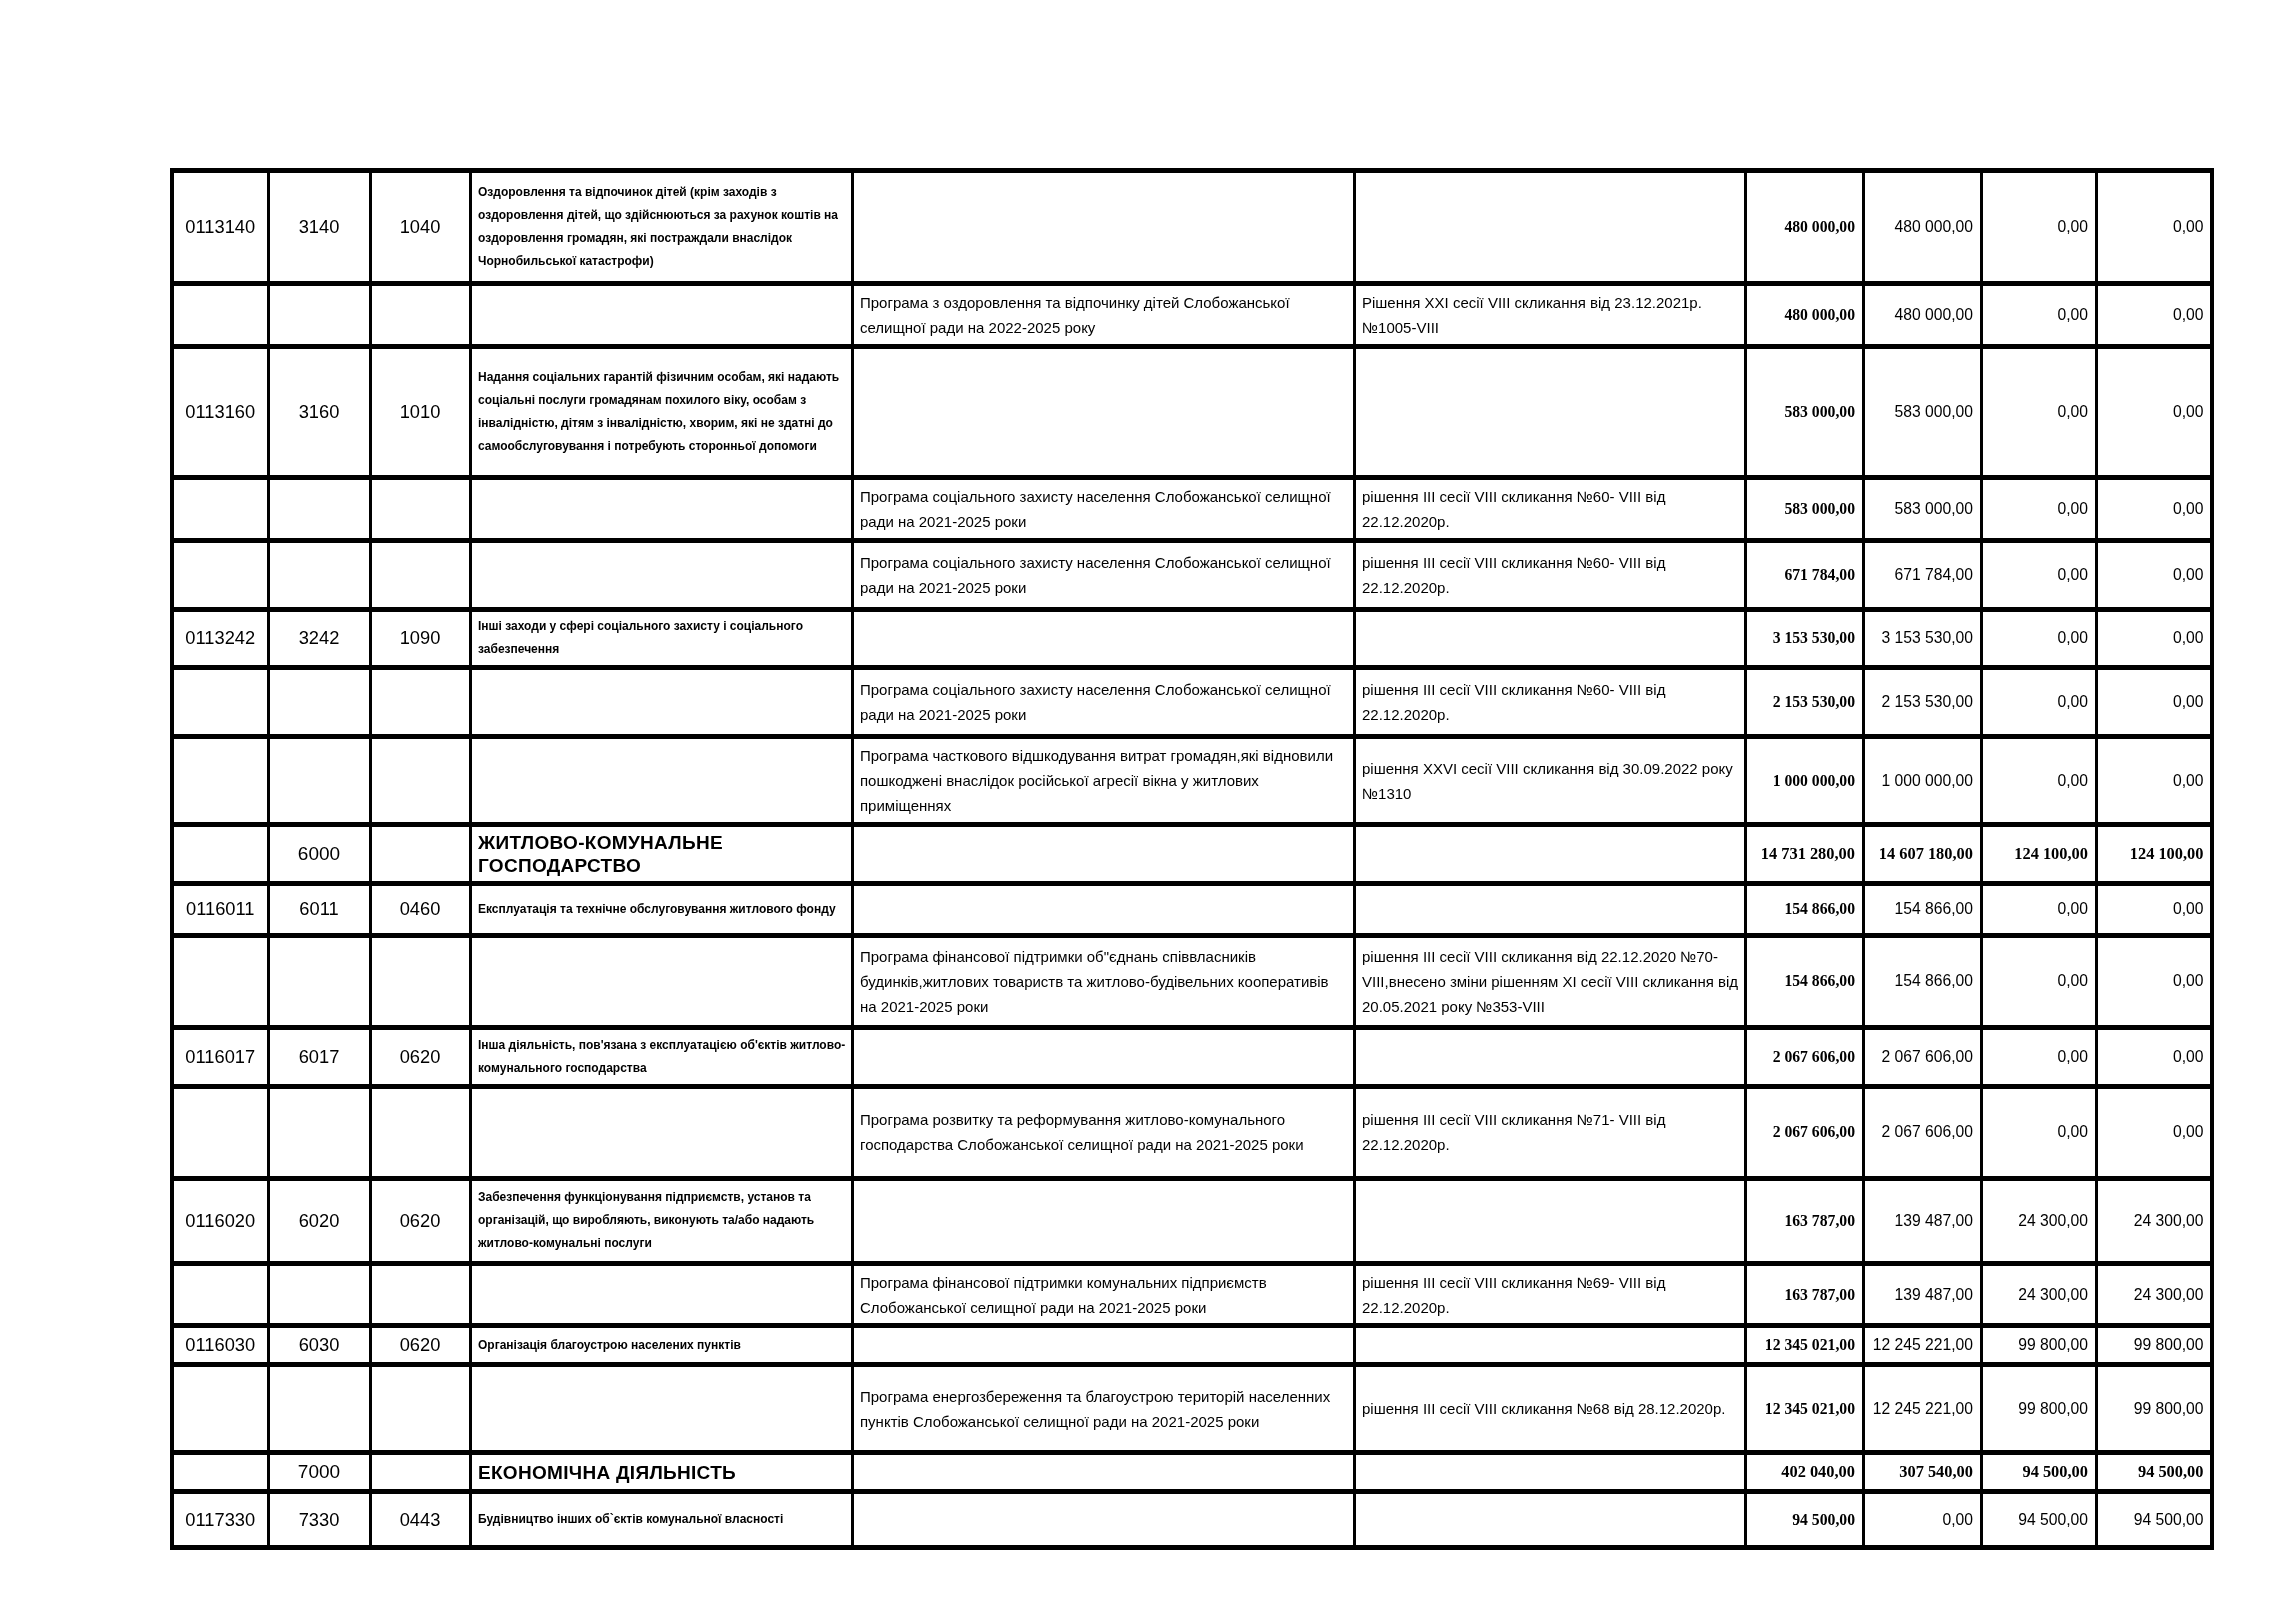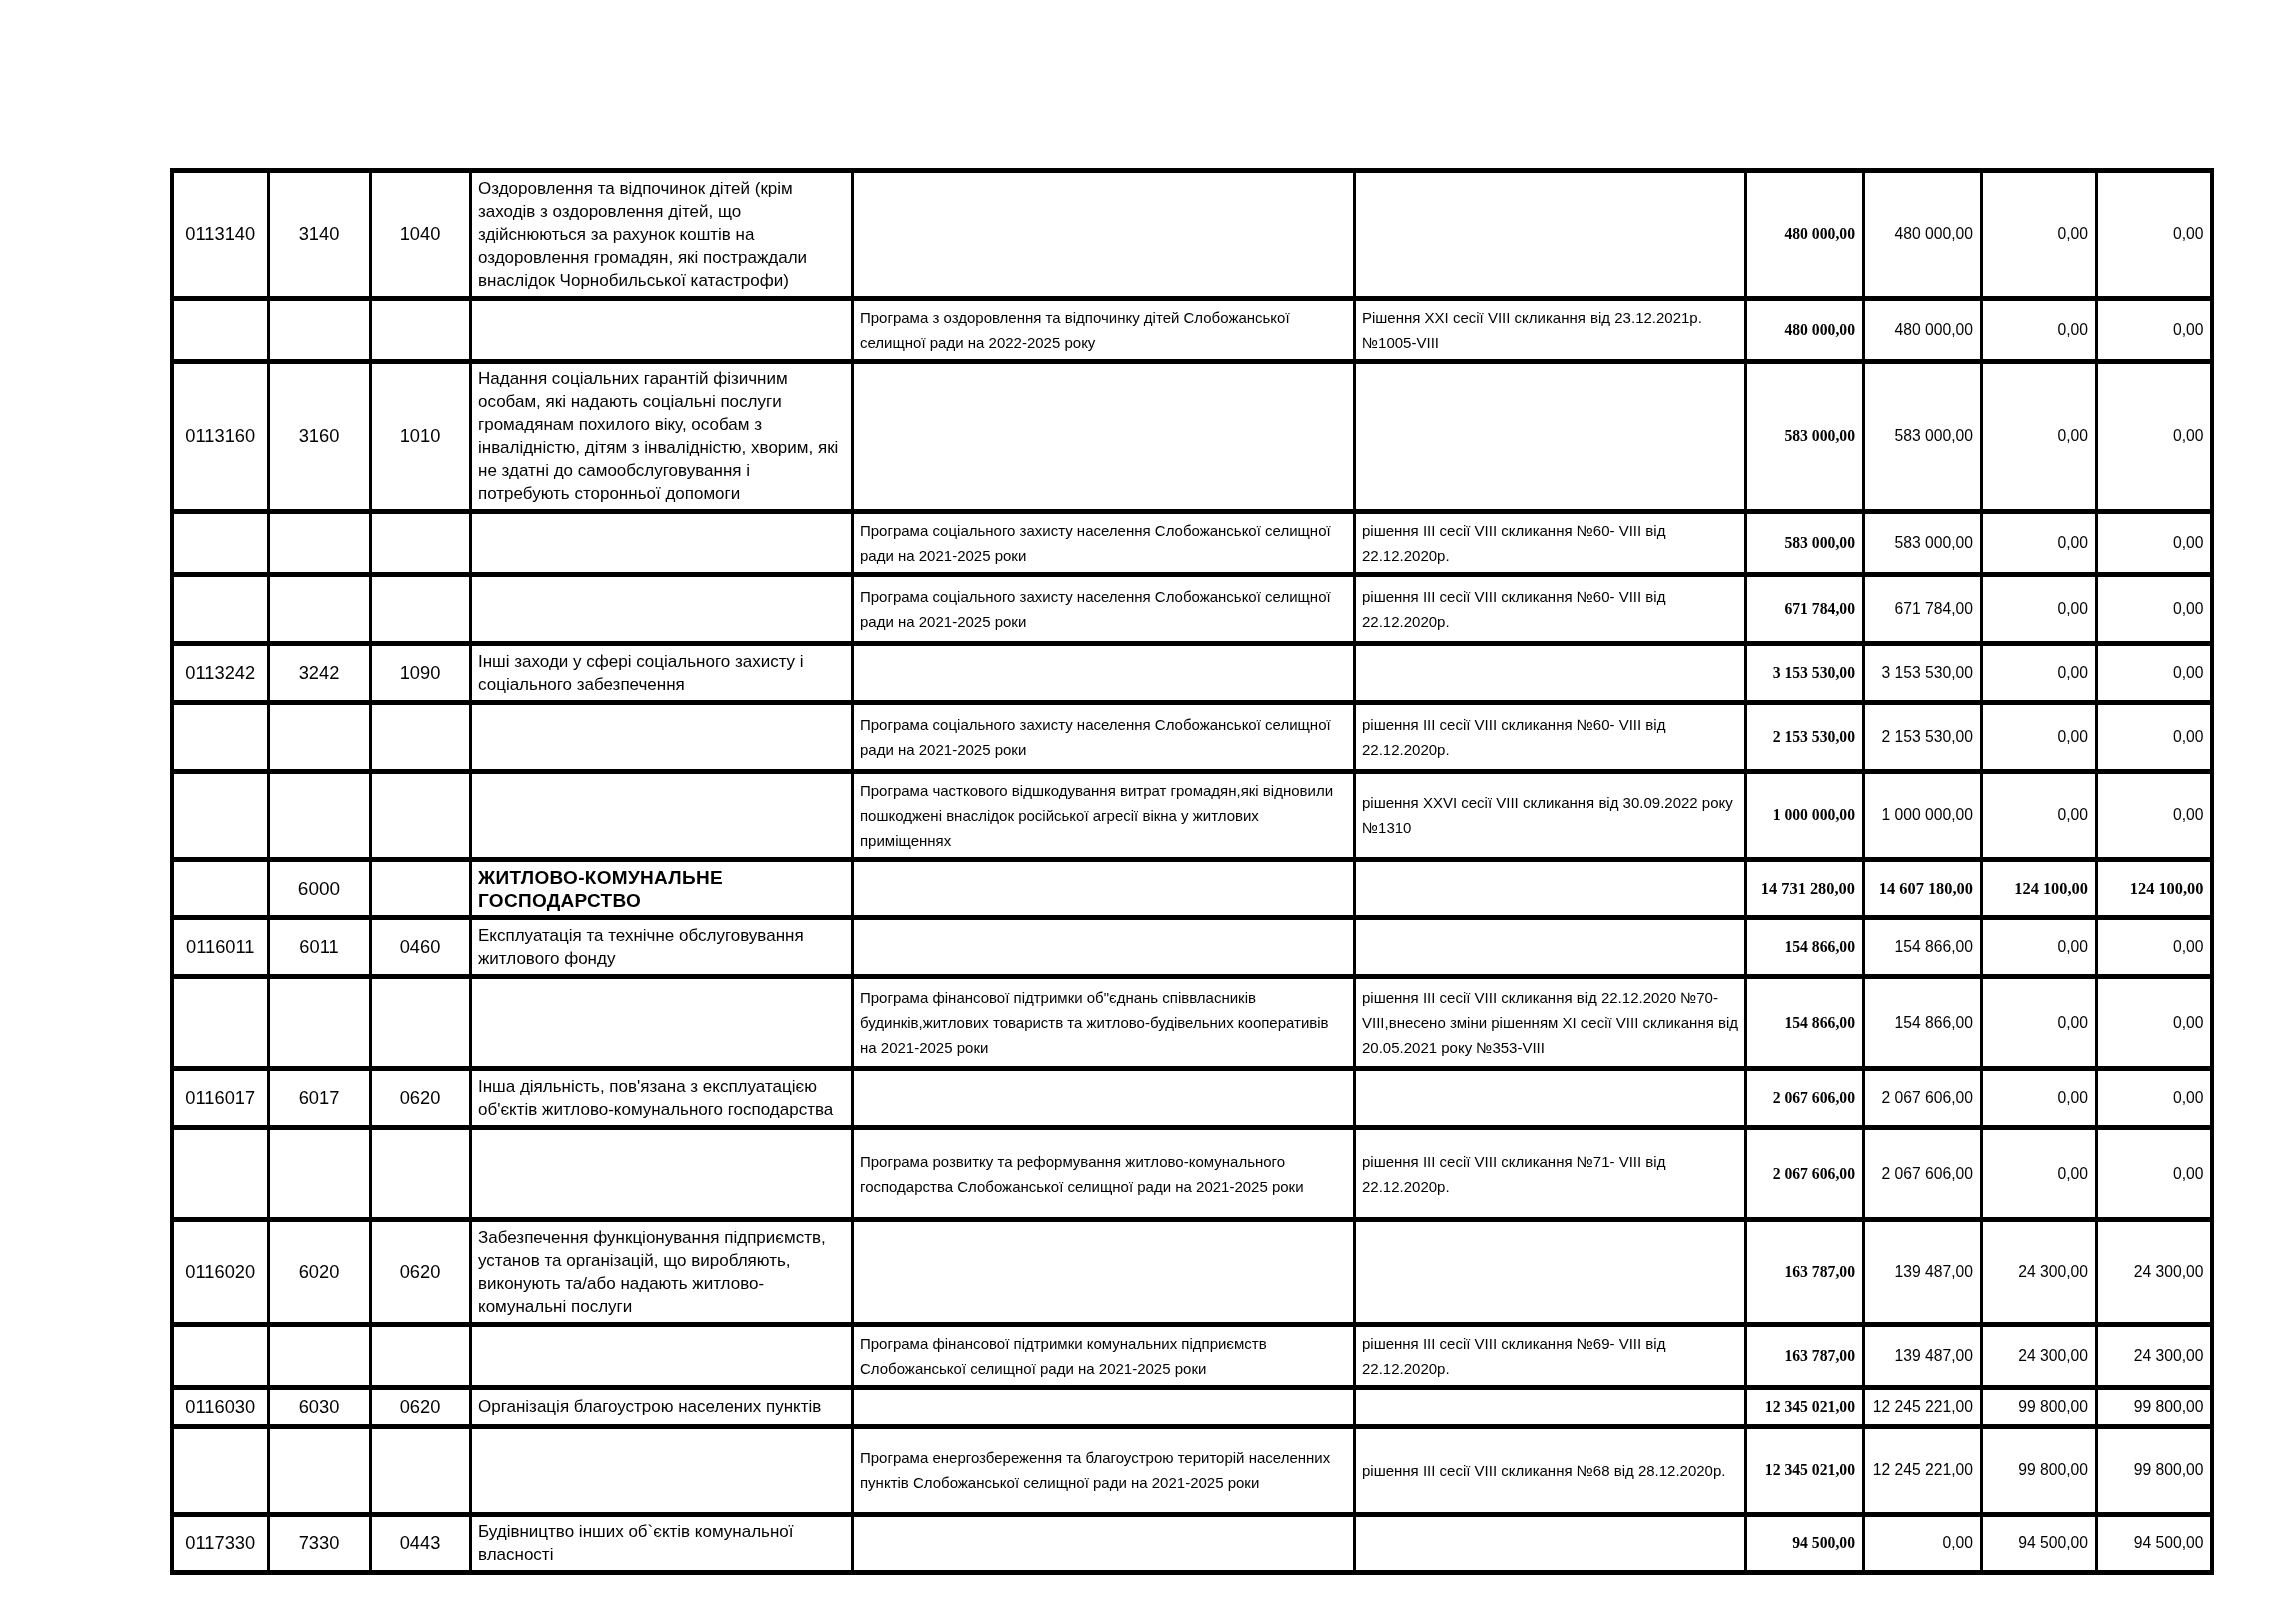--- a/index.html
+++ b/index.html
@@ -13,21 +13,21 @@
   table.budget{
     border-collapse:collapse;table-layout:fixed;
     width:2042px;border:4.6px solid #000;
   }
   td{
     border:3.3px solid #000;
     border-top-width:5.2px;border-bottom-width:5.2px;
     overflow:hidden;word-wrap:break-word;
   }
   td.code{text-align:center;vertical-align:middle;font-size:18.3px;padding:1.3px 2.6px;}
-  td.desc{font-size:17px;line-height:23px;vertical-align:middle;padding:3.9px 5.2px 3.9px 6.5px;text-align:left;}
+  td.desc{font-size:12px;line-height:23px;vertical-align:middle;padding:3.9px 5.2px 3.9px 6.5px;text-align:left;font-weight:bold;}
   td.prog,td.dec{font-size:15px;line-height:25px;vertical-align:middle;padding:3.9px 5.2px 3.9px 6.5px;text-align:left;}
   td.num{
     font-size:15.7px;text-align:right;vertical-align:middle;
     padding:2.6px 6.5px;white-space:nowrap;
     font-family:"Liberation Sans",sans-serif;font-weight:normal;
   }
   td.num1{font-family:"Liberation Serif",serif;font-weight:bold;}
   tr.section td.num{font-family:Liberation Serif, serif;font-weight:bold;font-size:16.4px;}
   tr.section td.code{font-weight:normal;font-size:19px;}
   tr.section td.desc{font-weight:bold;font-size:19px;letter-spacing:0.3px;}
@@ -247,20 +247,32 @@
           <td class="code"></td>
           <td class="code"></td>
           <td class="desc"></td>
           <td class="prog">Програма енергозбереження та благоустрою територій населенних пунктів Слобожанської селищної ради на 2021-2025 роки</td>
           <td class="dec">рішення III сесії VIII скликання №68 від 28.12.2020р.</td>
           <td class="num num1">12 345 021,00</td>
           <td class="num">12 245 221,00</td>
           <td class="num">99 800,00</td>
           <td class="num">99 800,00</td>
         </tr>
+        <tr class="section" style="height: 39px;">
+          <td class="code"></td>
+          <td class="code">7000</td>
+          <td class="code"></td>
+          <td class="desc">ЕКОНОМІЧНА ДІЯЛЬНІСТЬ</td>
+          <td class="prog"></td>
+          <td class="dec"></td>
+          <td class="num num1">402 040,00</td>
+          <td class="num">307 540,00</td>
+          <td class="num">94 500,00</td>
+          <td class="num">94 500,00</td>
+        </tr>
         <tr style="height: 56px;">
           <td class="code">0117330</td>
           <td class="code">7330</td>
           <td class="code">0443</td>
           <td class="desc">Будівництво інших об`єктів комунальної власності</td>
           <td class="prog"></td>
           <td class="dec"></td>
           <td class="num num1">94 500,00</td>
           <td class="num">0,00</td>
           <td class="num">94 500,00</td>

